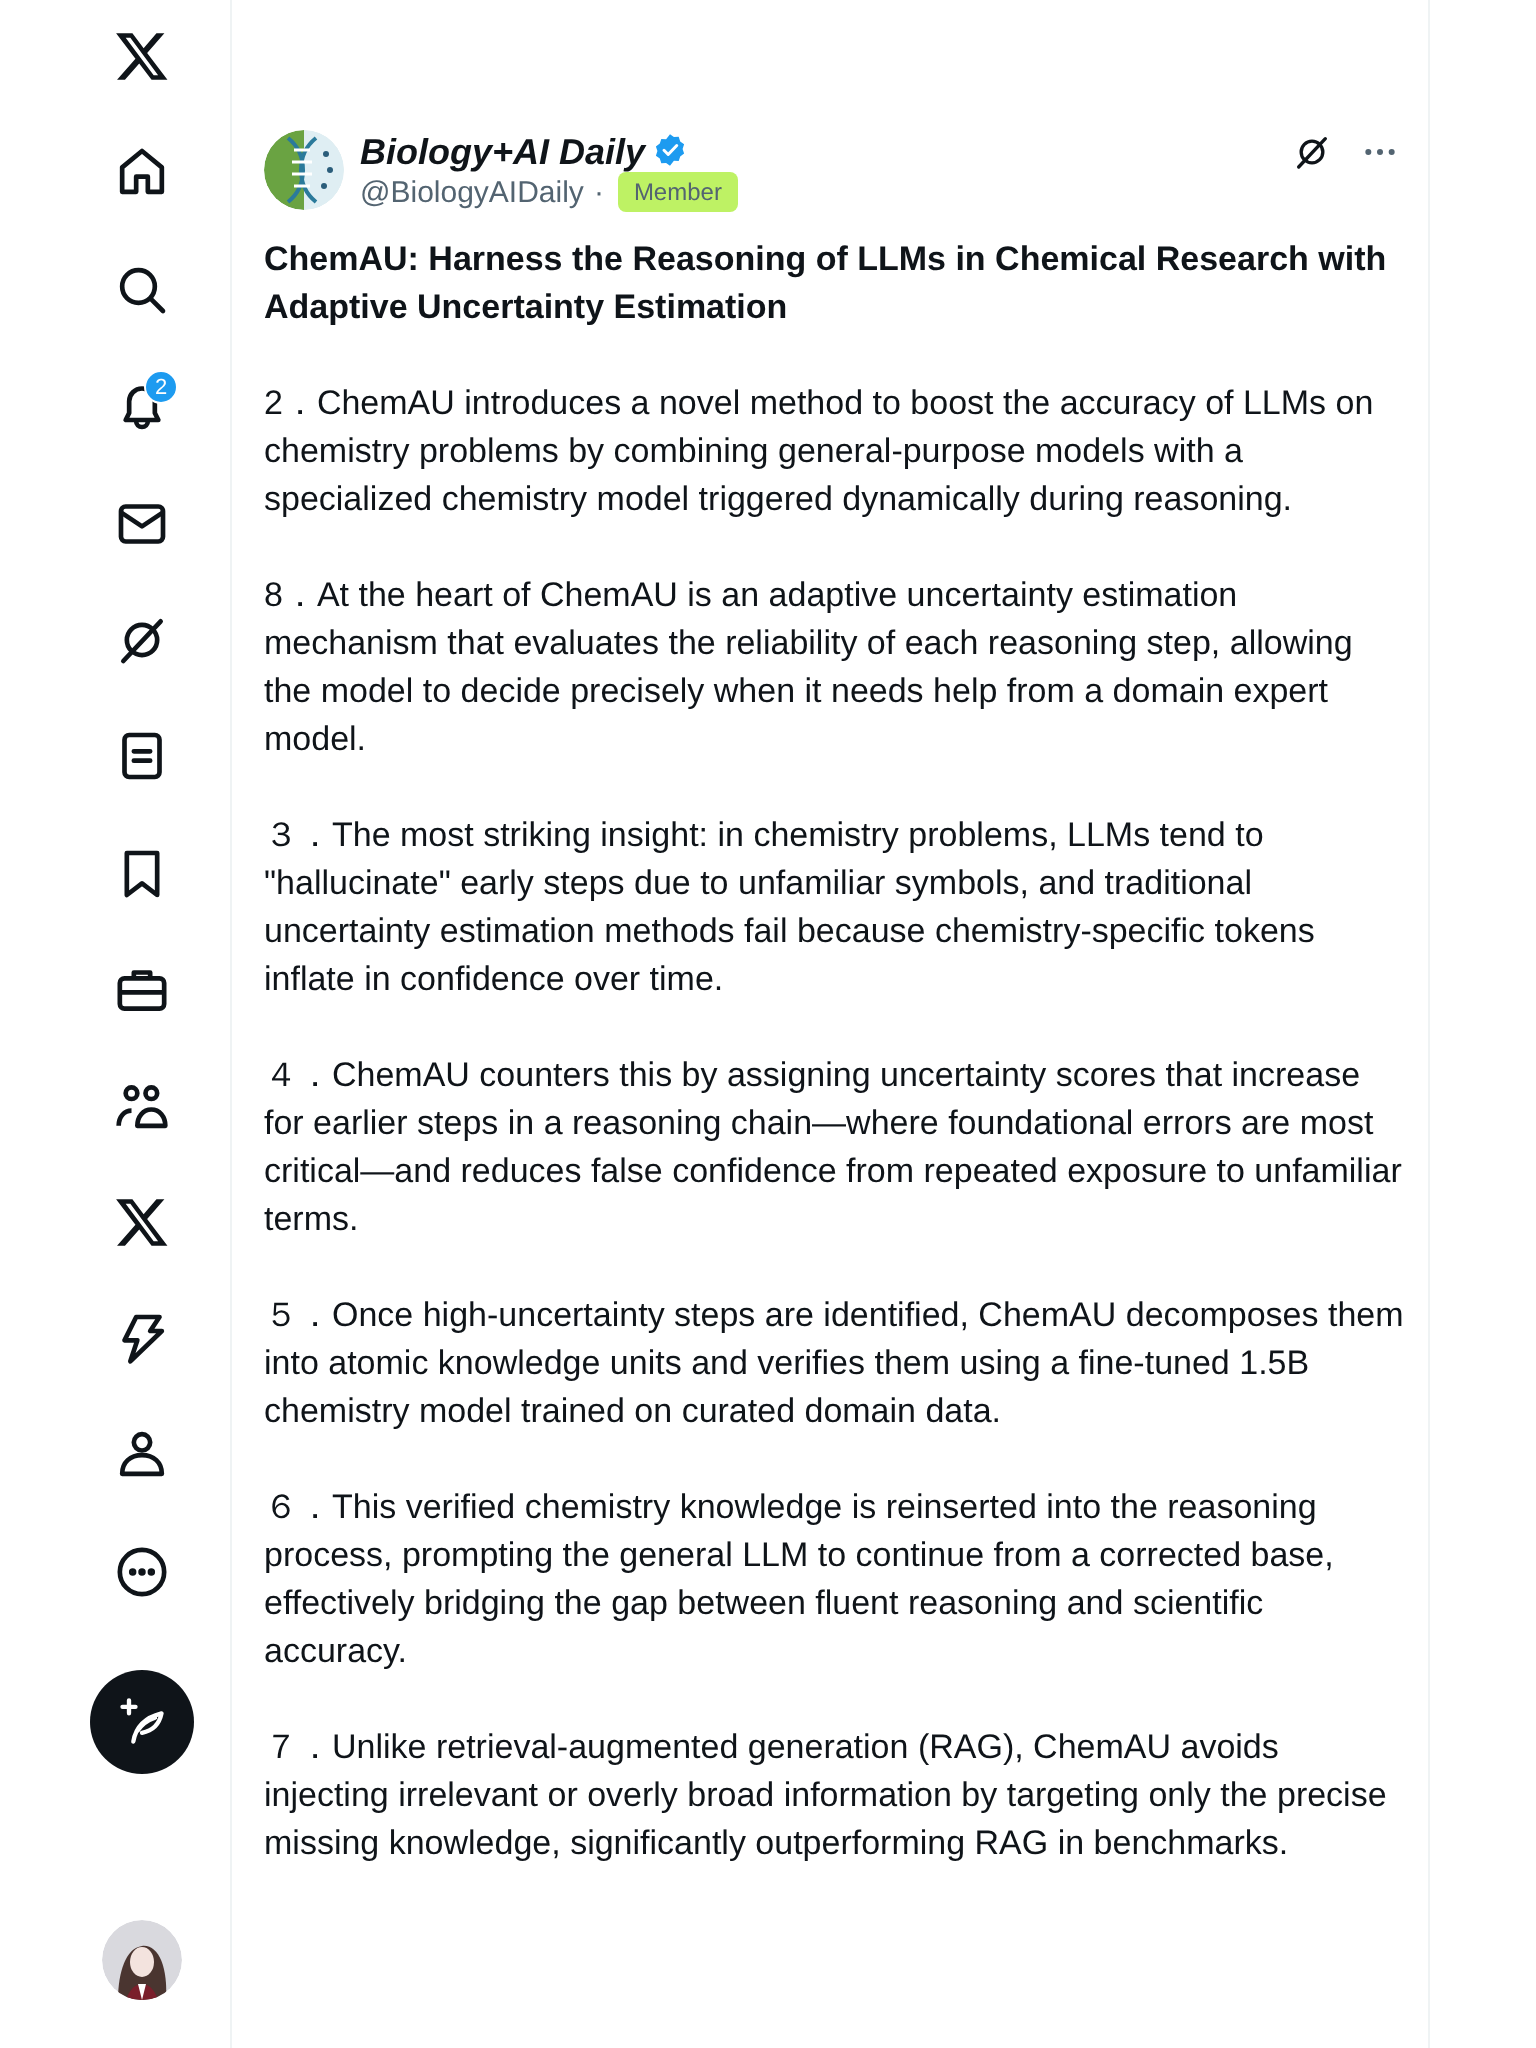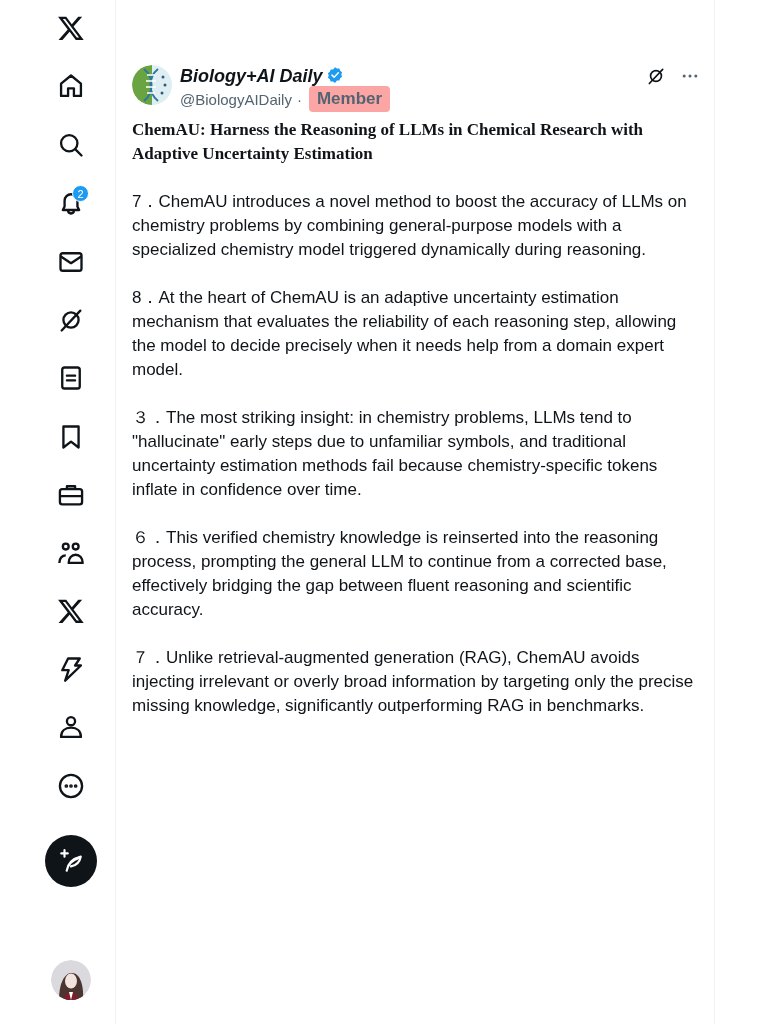--- a/index.html
+++ b/index.html
@@ -22,26 +22,26 @@
   .back-btn svg { width: 20px; height: 20px; }
   .header-title { position: absolute; left: 73px; top: 7px; font-size: 20px; font-weight: 700; letter-spacing: -0.2px; }
   .header-sub { position: absolute; left: 73px; top: 33px; font-size: 13px; color: #1d9bf0; }
 
   .author { position: absolute; left: 16px; top: 64px; width: 570px; height: 44px; }
   .author-avatar { position: absolute; left: 0; top: 1px; width: 40px; height: 40px; border-radius: 50%; overflow: hidden; }
   .author-name { position: absolute; left: 48px; top: 2px; font-size: 18px; font-weight: 700; display: flex; align-items: flex-start; gap: 3px; font-style: italic; }
   .verified { width: 18px; height: 18px; }
   .author-handle { position: absolute; left: 48px; top: 22px; font-size: 15px; color: #536471; display: flex; align-items: center; }
   .dot-sep { margin: 0 5px 0 5px; }
-  .member-badge { background: #fca5a5; color: #536471; font-size: 17px; font-weight: 700; padding: 3px 8px; border-radius: 4px; margin-left: 2px; }
+  .member-badge { background: #bef264; color: #536471; font-size: 12px; font-weight: 400; padding: 3px 8px; border-radius: 4px; margin-left: 2px; }
   .post-actions { position: absolute; right: 0; top: 0; display: flex; gap: 10px; align-items: center; }
   .icon-btn { width: 24px; height: 24px; display: flex; align-items: center; justify-content: center; cursor: pointer; }
   .icon-btn svg { width: 20px; height: 20px; }
 
-  .post-title { position: absolute; left: 16px; top: 118px; width: 570px; font-size: 17px; font-weight: 700; line-height: 24px; color: #0f1419; font-family: Liberation Serif, serif; }
+  .post-title { position: absolute; left: 16px; top: 118px; width: 570px; font-size: 17px; font-weight: 700; line-height: 24px; color: #0f1419; }
   .post-body { position: absolute; left: 16px; top: 190px; width: 572px; font-size: 17px; line-height: 24px; color: #0f1419; }
   .para { margin-bottom: 24px; }
 </style>
 </head>
 <body>
 
 <div class="nav">
   <div class="nav-item" style="top:3px">
     <svg viewBox="0 0 24 24">
         <path fill="#0f1419" d="M18.2 2.3h3.4l-7.4 8.4 8.7 11.5h-6.8l-5.3-7-6.1 7H1.3l7.9-9L.9 2.3h7l4.8 6.4 5.5-6.4zm-1.2 17.9h1.9L7 4.2H5l12 16z"></path>
@@ -182,19 +182,21 @@
             <circle cx="12" cy="12" r="1.8"></circle>
             <circle cx="19" cy="12" r="1.8"></circle>
           </svg>
       </div>
     </div>
   </div>
 
   <div class="post-title">ChemAU: Harness the Reasoning of LLMs in Chemical Research with Adaptive Uncertainty Estimation</div>
 
   <div class="post-body">
-    <p class="para">7．ChemAU introduces a novel method to boost the accuracy of LLMs on chemistry problems by combining general-purpose models with a specialized chemistry model triggered dynamically during reasoning.</p>
+    <p class="para">2．ChemAU introduces a novel method to boost the accuracy of LLMs on chemistry problems by combining general-purpose models with a specialized chemistry model triggered dynamically during reasoning.</p>
     <p class="para">8．At the heart of ChemAU is an adaptive uncertainty estimation mechanism that evaluates the reliability of each reasoning step, allowing the model to decide precisely when it needs help from a domain expert model.</p>
     <p class="para">３．The most striking insight: in chemistry problems, LLMs tend to "hallucinate" early steps due to unfamiliar symbols, and traditional uncertainty estimation methods fail because chemistry-specific tokens inflate in confidence over time.</p>
+    <p class="para">４．ChemAU counters this by assigning uncertainty scores that increase for earlier steps in a reasoning chain—where foundational errors are most critical—and reduces false confidence from repeated exposure to unfamiliar terms.</p>
+    <p class="para">５．Once high-uncertainty steps are identified, ChemAU decomposes them into atomic knowledge units and verifies them using a fine-tuned 1.5B chemistry model trained on curated domain data.</p>
     <p class="para">６．This verified chemistry knowledge is reinserted into the reasoning process, prompting the general LLM to continue from a corrected base, effectively bridging the gap between fluent reasoning and scientific accuracy.</p>
     <p class="para">７．Unlike retrieval-augmented generation (RAG), ChemAU avoids injecting irrelevant or overly broad information by targeting only the precise missing knowledge, significantly outperforming RAG in benchmarks.</p>
   </div>
 </div>
 
 </body></html>

